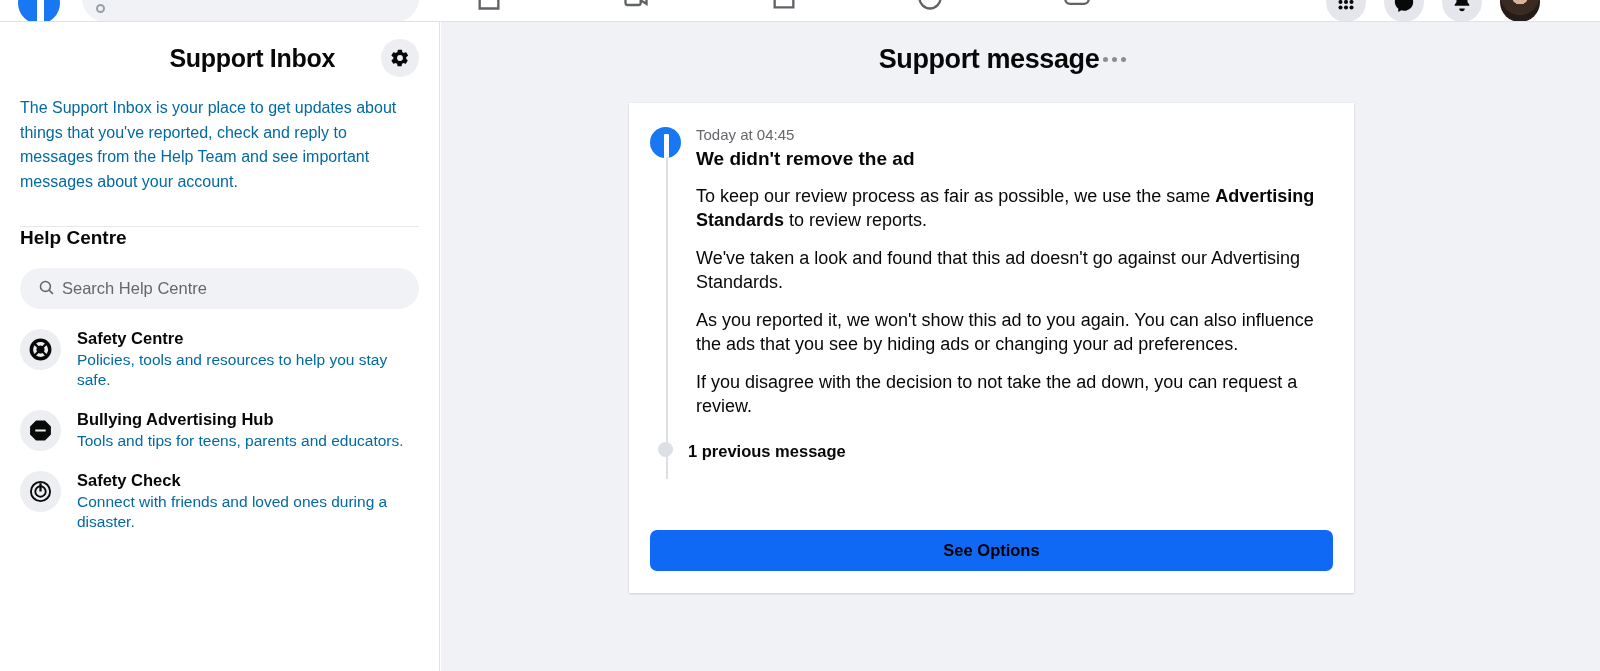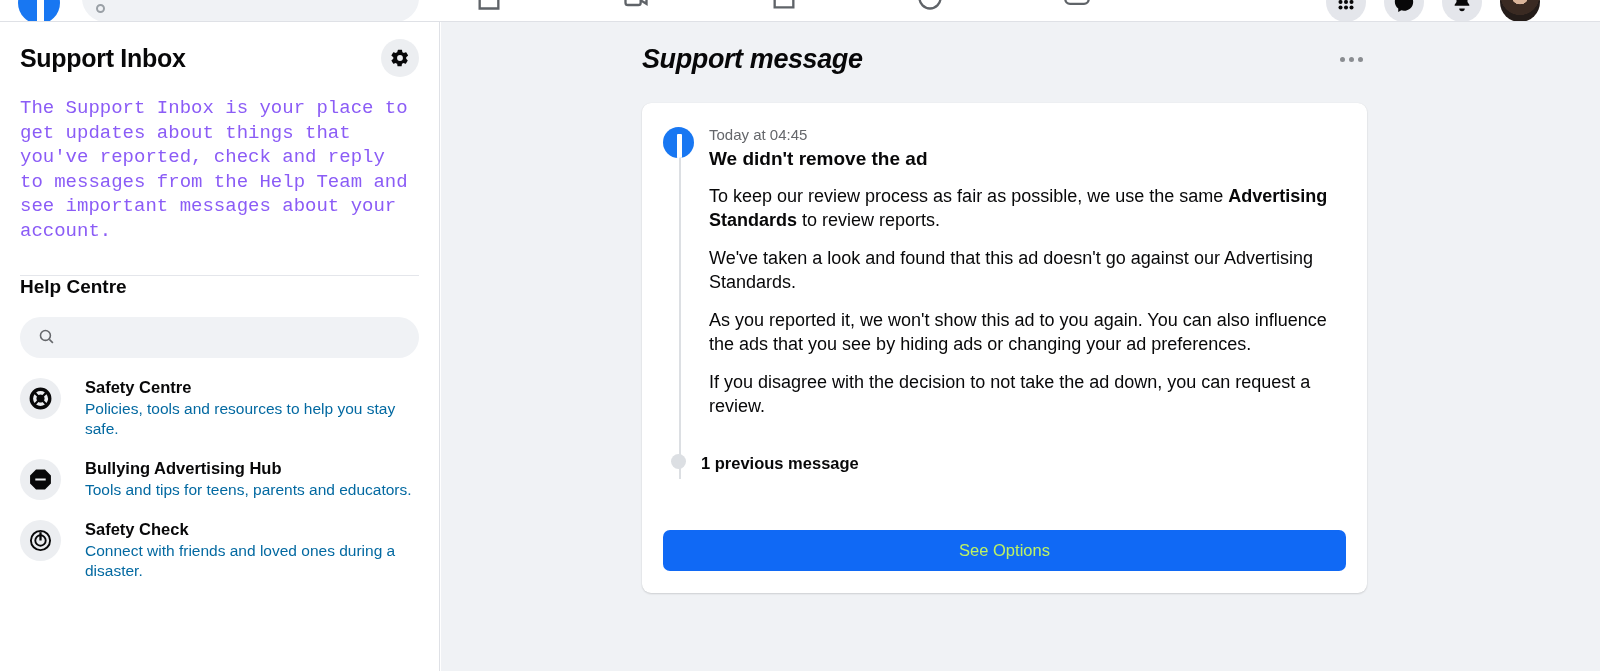--- a/index.html
+++ b/index.html
@@ -85,21 +85,21 @@
     top: 22px; left: 0;
     width: 440px; height: 649px;
     background: #ffffff;
     border-right: 1px solid #dfe1e6;
     padding: 0 20px;
     overflow: hidden;
   }
   #sidebar-head {
     display: flex;
     align-items: center;
-    justify-content: space-between;
+    justify-content: flex-end;
     height: 72px;
     gap: 46px;
   }
   #sidebar-title {
     font-size: 25px;
     font-weight: bold;
     letter-spacing: -0.3px;
     color: #080809;
   }
   #settings-btn {
@@ -117,25 +117,24 @@
     width: 20px; height: 20px;
     color: #080809;
   }
 
   .welcome-title {
     font-size: 17px;
     font-weight: bold;
     margin-top: 14px;
   }
   .welcome-body {
-    font-size: 19px;
+    font-size: 16px;
     line-height: 24.5px;
     margin-top: 2px;
-    color: #8b5cf6;
-    font-family: Liberation Mono, monospace;
+    color: #0369a1;
   }
 
   #divider {
     height: 1px;
     background: #e4e6eb;
     margin: 32px 0 0 0;
   }
 
   .section-title {
     font-size: 19px;
@@ -165,21 +164,21 @@
     background: transparent;
     font-family: "Liberation Sans", sans-serif;
     font-size: 16.5px;
     color: #080809;
     width: 90%;
   }
   #help-search input::placeholder { color: #65676b; }
 
   .help-item {
     display: flex;
-    gap: 24px;
+    gap: 16px;
     margin-top: 18px;
     cursor: pointer;
     align-items: flex-start;
   }
   .help-icon {
     flex: none;
     position: relative;
     width: 41px; height: 41px;
     border-radius: 50%;
     background: #eceef1;
@@ -213,22 +212,21 @@
     width: 1159px; height: 649px;
     background: #f0f2f5;
     overflow: hidden;
   }
   #main-head {
     position: absolute;
     top: 22px; left: 201px;
     width: 725px;
     display: flex;
     align-items: center;
-    justify-content: space-between;
-    font-style: italic;
+    justify-content: center;
   }
   #main-title {
     font-size: 27px;
     font-weight: bold;
     letter-spacing: -0.4px;
     color: #080809;
   }
   #more-btn {
     border: none;
     background: transparent;
@@ -240,24 +238,24 @@
   }
   #more-btn i {
     display: block;
     width: 5px; height: 5px;
     border-radius: 50%;
     background: #8a8d91;
   }
 
   #msg-card {
     position: absolute;
-    top: 81px; left: 201px;
+    top: 81px; left: 188px;
     width: 725px; height: 490px;
     background: #ffffff;
-    border-radius: 9px;
+    border-radius: 0;
     box-shadow: 0 1px 2px rgba(0,0,0,.14), 0 0 1px rgba(0,0,0,.08);
     padding: 22px 21px 0 21px;
   }
   #thread {
     position: absolute;
     left: 37px; top: 54px;
     width: 2px; height: 322px;
     background: #dcdfe3;
   }
   #msg-row {
@@ -301,21 +299,21 @@
     color: #080809;
     max-width: 640px;
   }
   .msg-p b { font-weight: bold; }
 
   #prev-row {
     position: relative;
     display: flex;
     align-items: flex-start;
     gap: 15px;
-    margin-top: 36px;
+    margin-top: 24px;
   }
   #prev-dot {
     flex: none;
     width: 15px; height: 15px;
     border-radius: 50%;
     background: #dcdfe3;
     margin-left: 8px;
     z-index: 2;
   }
   #prev-label {
@@ -325,24 +323,24 @@
     cursor: pointer;
   }
 
   #see-options {
     position: absolute;
     left: 21px; bottom: 22px;
     width: 683px; height: 41px;
     border: none;
     border-radius: 7px;
     background: #1069f5;
-    color: #bef264;
+    color: #000000;
     font-family: "Liberation Sans", sans-serif;
     font-size: 16.5px;
-    font-weight: normal;
+    font-weight: bold;
     cursor: pointer;
   }
 </style>
 </head>
 <body>
 
 <div id="topbar">
   <div id="fb-logo"></div>
 
   <div id="nav-search">
@@ -419,20 +417,21 @@
 
   <div id="divider"></div>
 
   <div class="section-title">Help Centre</div>
 
   <div id="help-search">
     <svg class="mag-icon" viewBox="0 0 24 24" fill="none" stroke="currentColor" stroke-width="2.2">
       <circle cx="10.5" cy="10.5" r="7"></circle>
         <path d="M16 16l5 5"></path>
     </svg>
+    <input type="text" placeholder="Search Help Centre" style="">
   </div>
 
   <div class="help-item">
     <span class="help-icon">
       <svg viewBox="0 0 24 24" fill="currentColor">
         <path d="M12 1.5A10.5 10.5 0 1022.5 12 10.5 10.5 0 0012 1.5zm0 3.4a7.1 7.1 0 014.2 1.38l-2.3 2.3a3.9 3.9 0 00-3.8 0l-2.3-2.3A7.1 7.1 0 0112 4.9zM4.9 12a7.1 7.1 0 011.38-4.2l2.3 2.3a3.9 3.9 0 000 3.8l-2.3 2.3A7.1 7.1 0 014.9 12zm7.1 7.1a7.1 7.1 0 01-4.2-1.38l2.3-2.3a3.9 3.9 0 003.8 0l2.3 2.3A7.1 7.1 0 0112 19.1zm5.72-2.9l-2.3-2.3a3.9 3.9 0 000-3.8l2.3-2.3a7.1 7.1 0 010 8.4z"></path>
       </svg>
     </span>
     <span class="help-text">
       <span class="help-name">Safety Centre</span>

